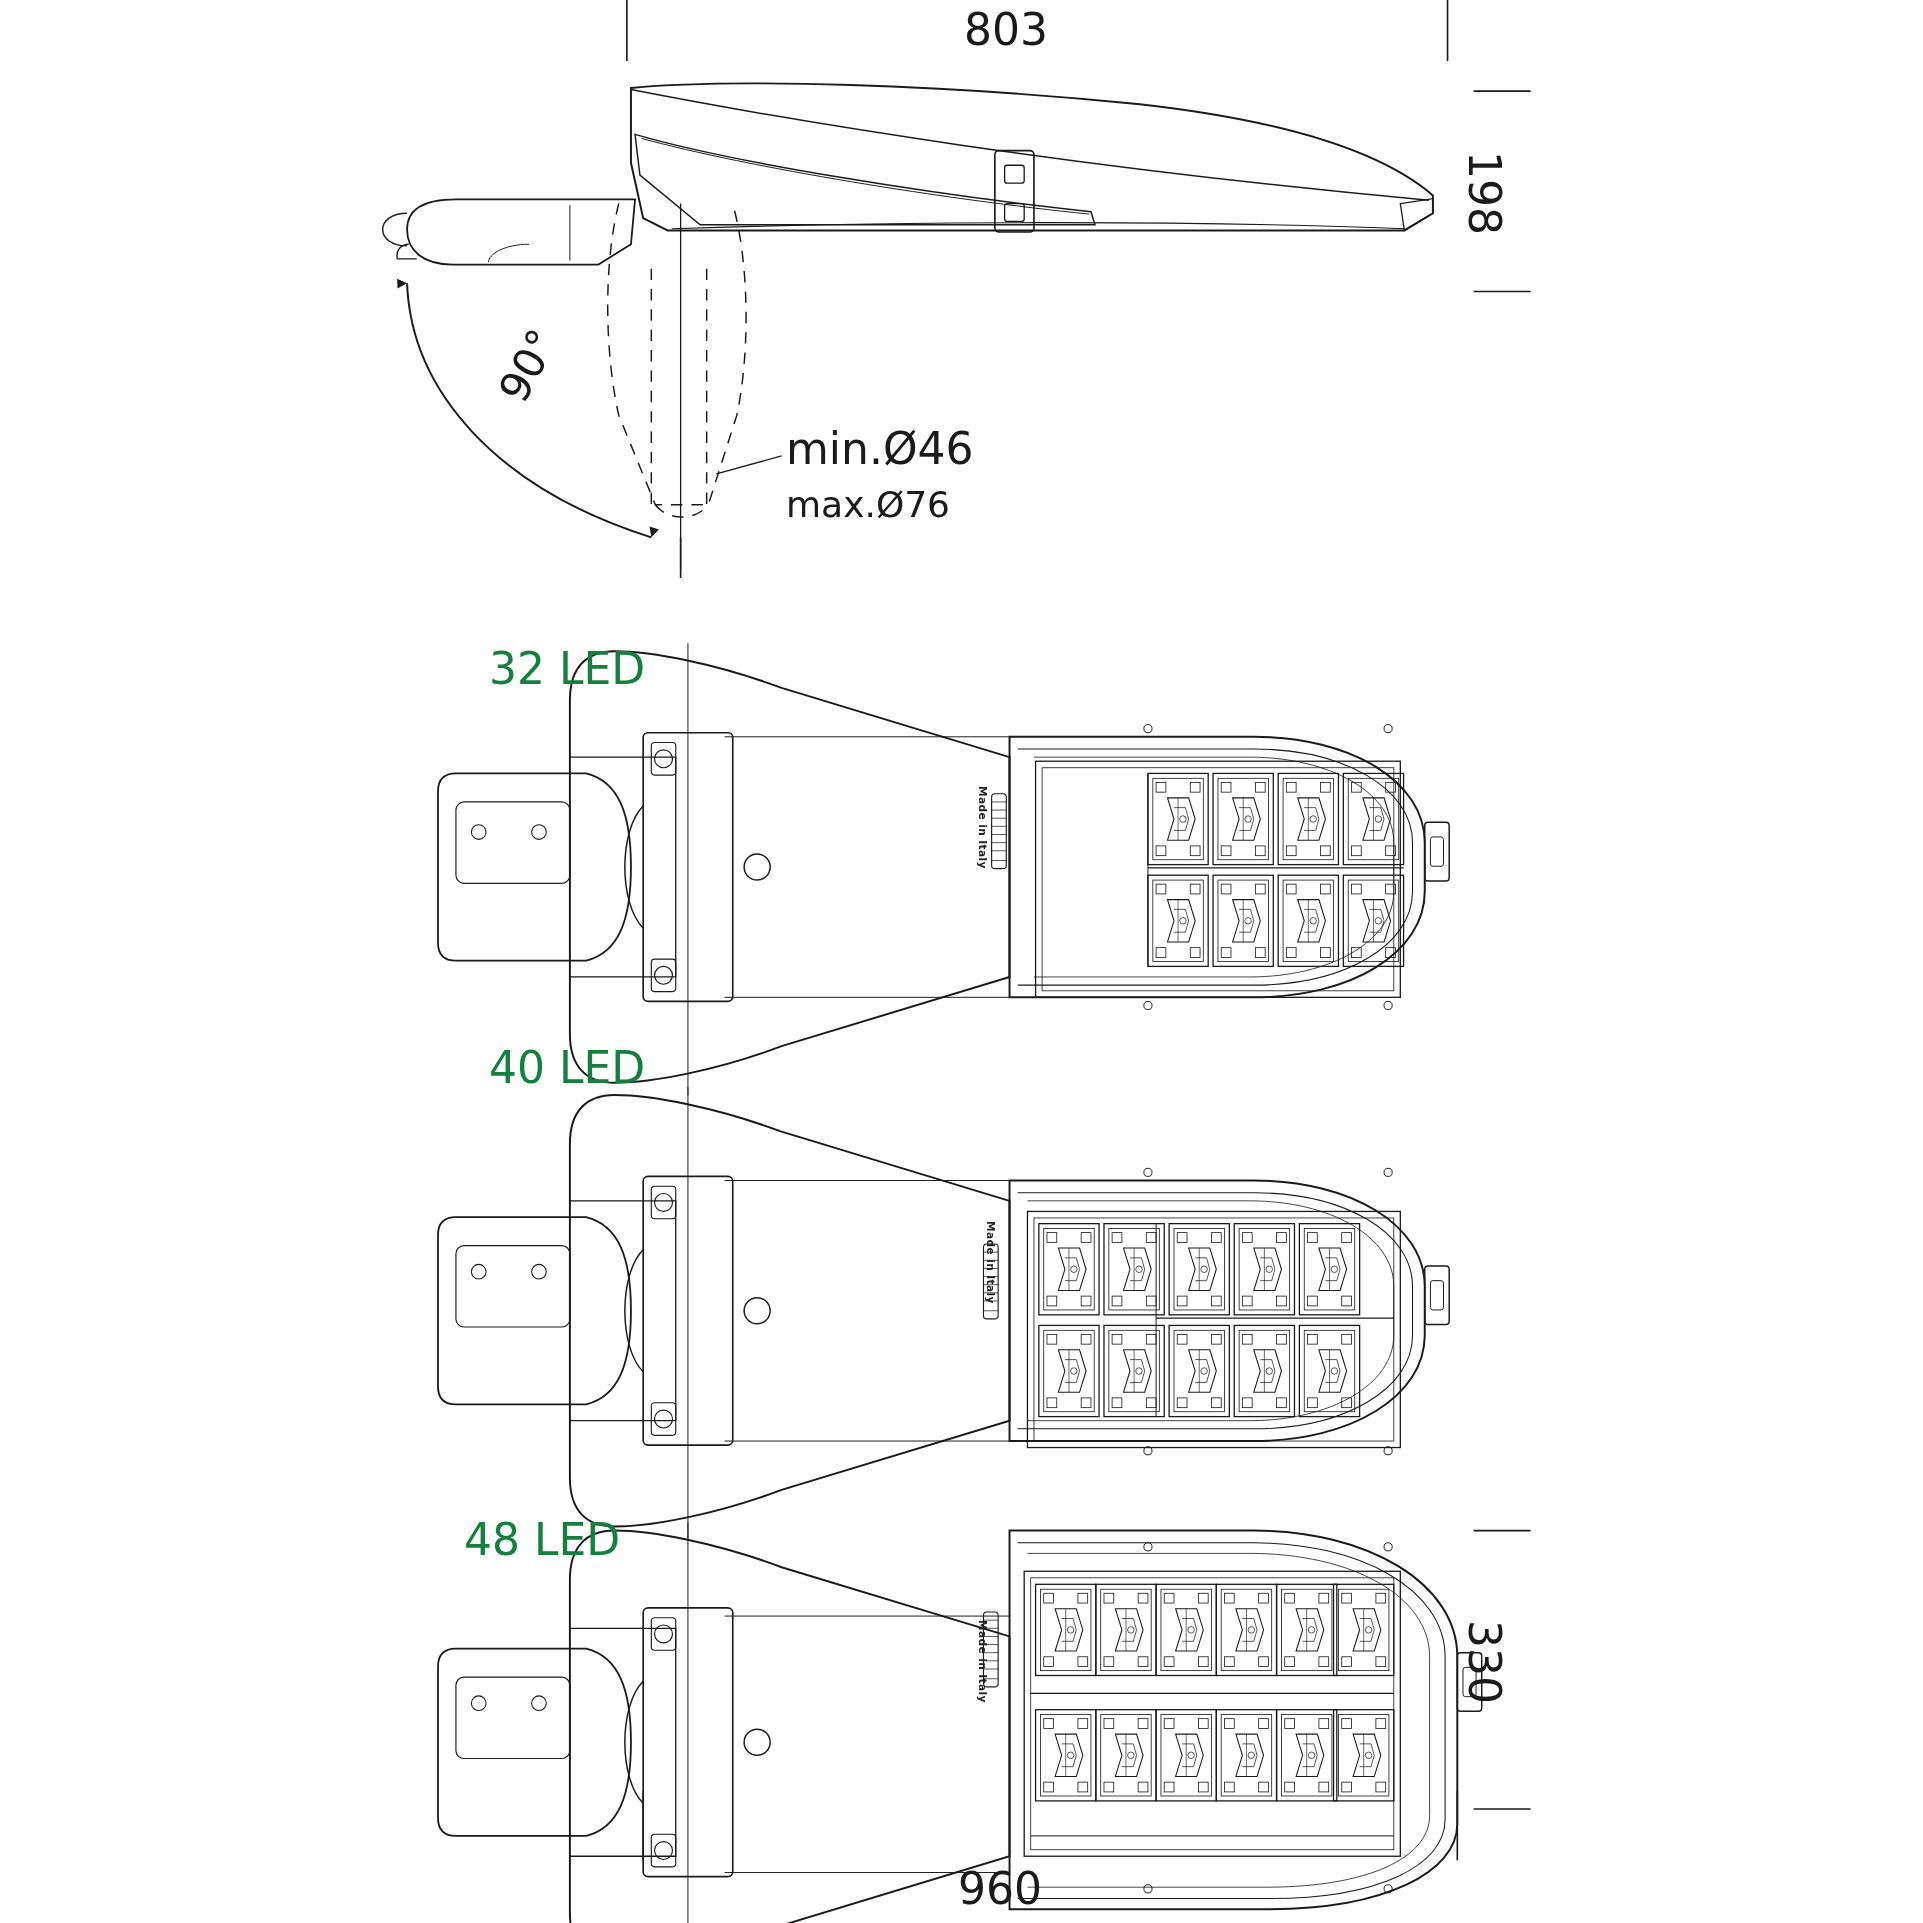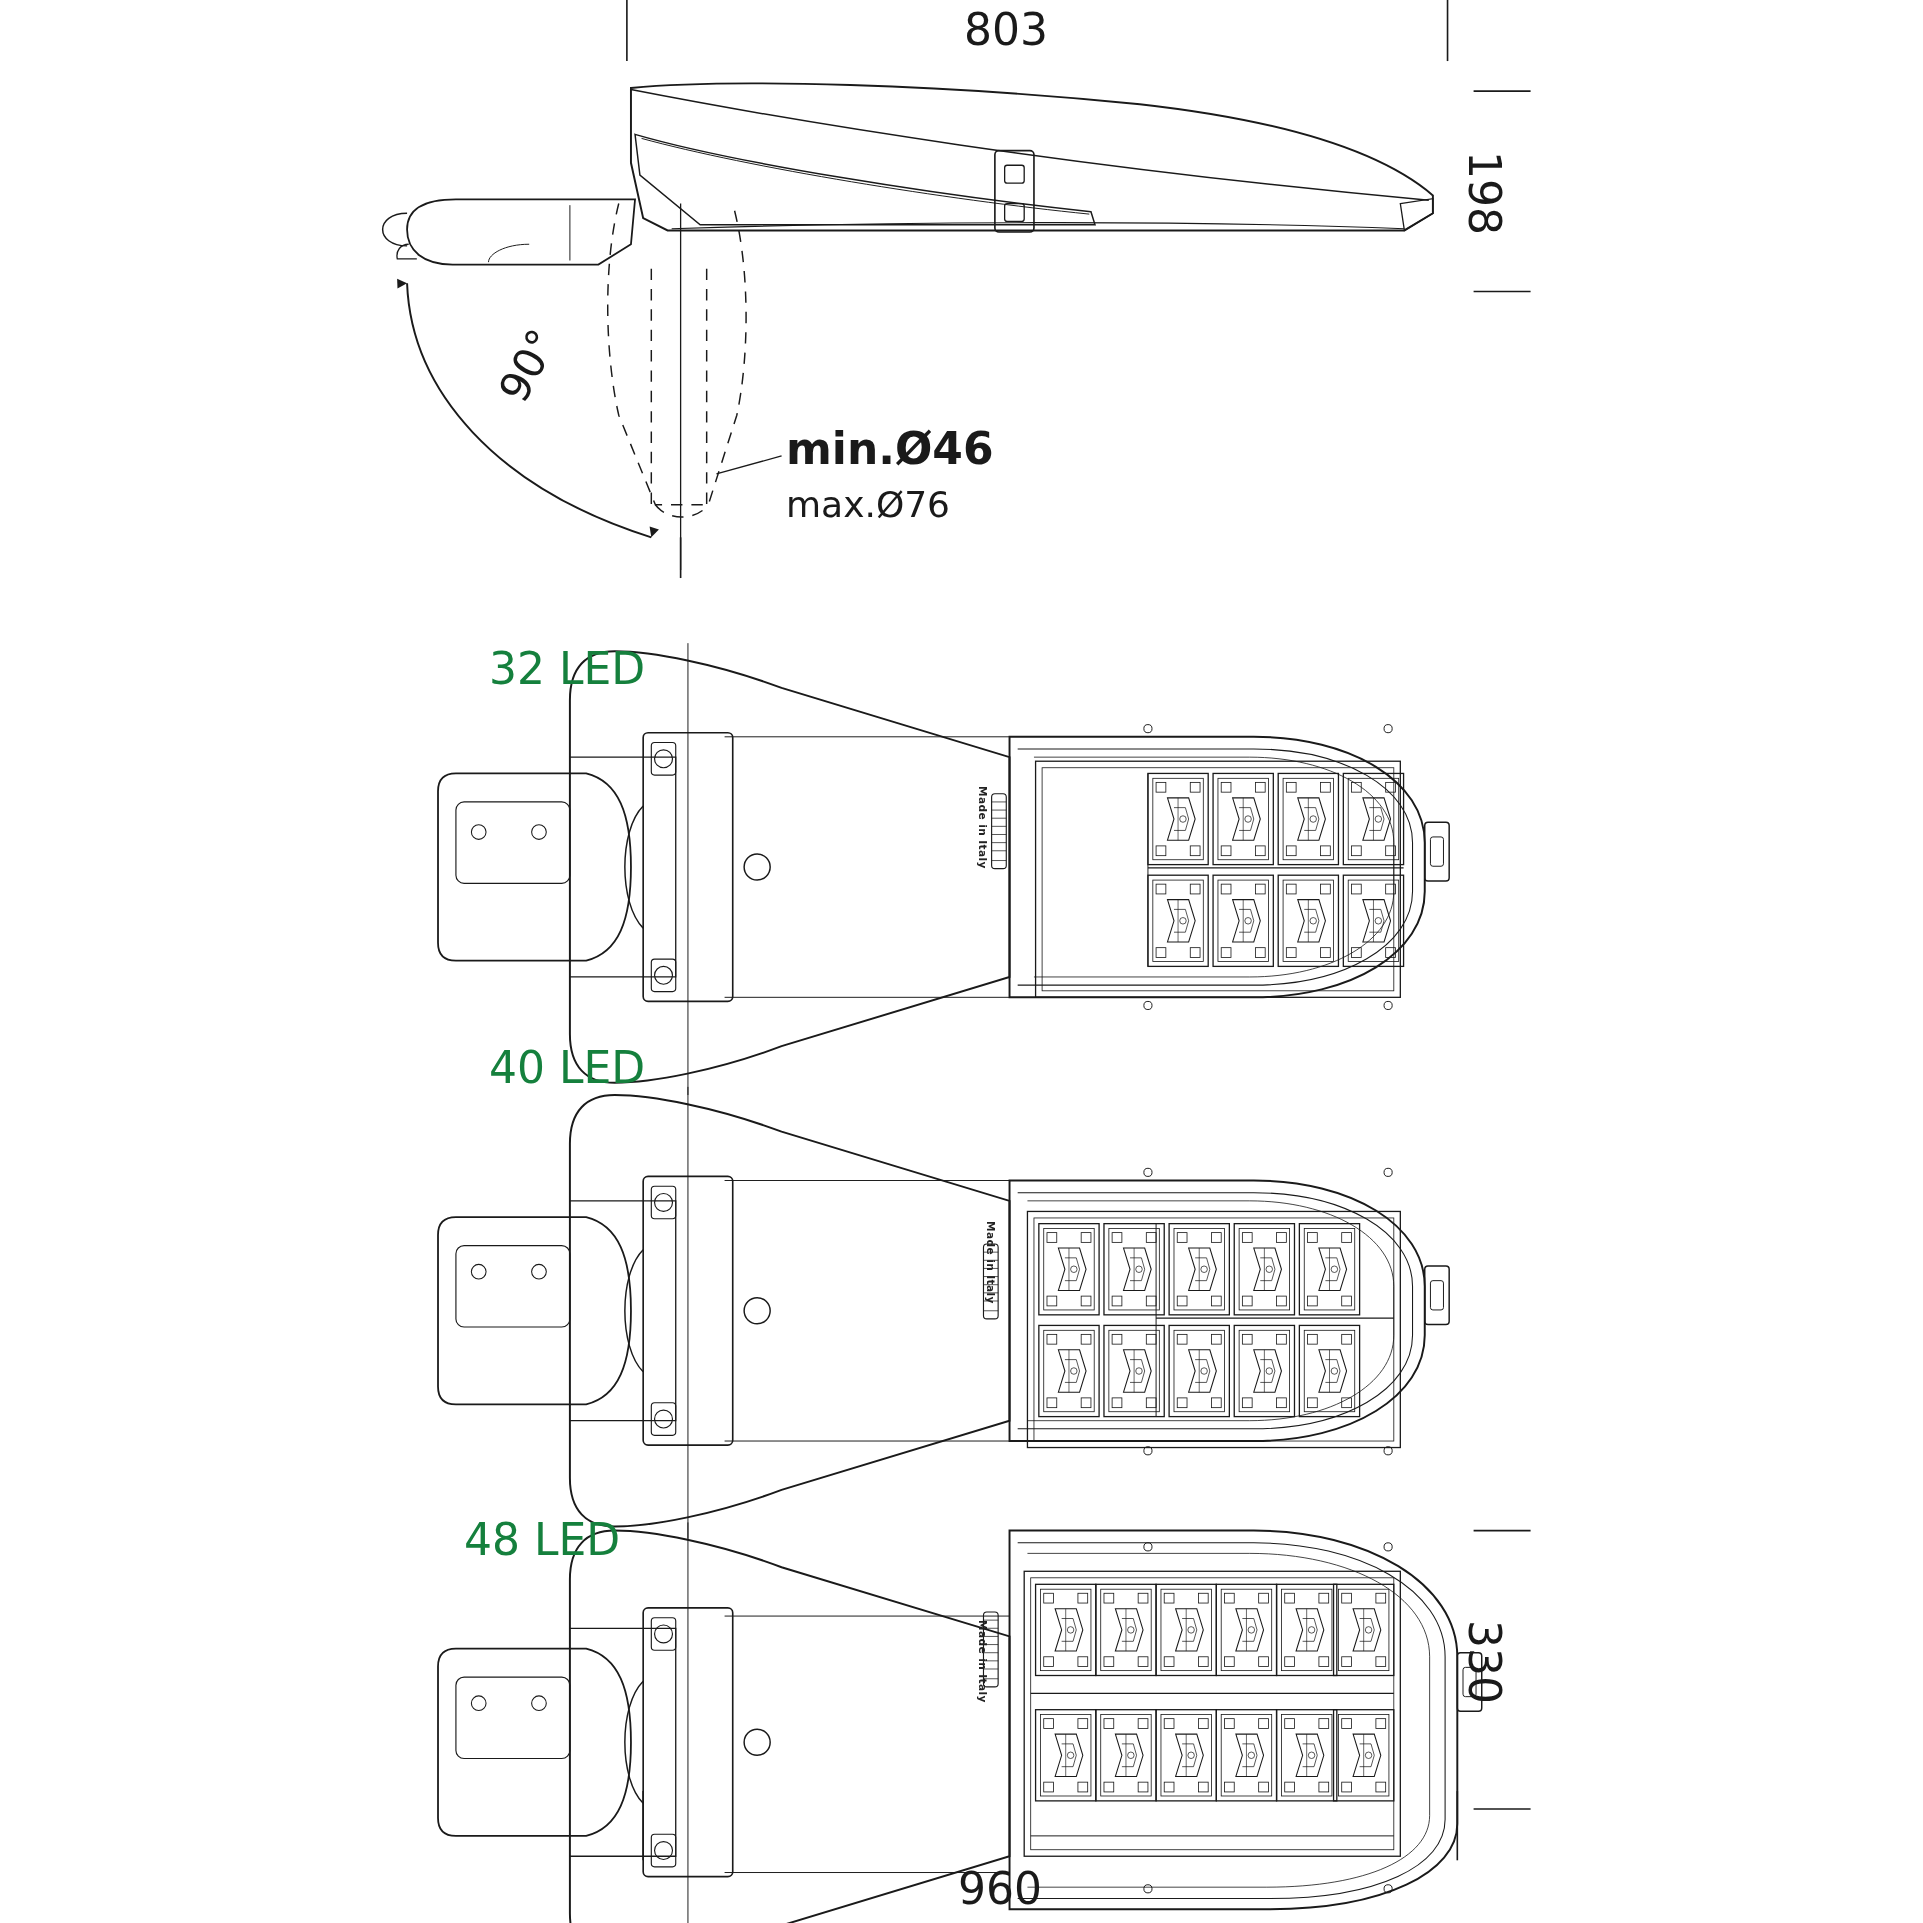--- a/index.html
+++ b/index.html
@@ -65,21 +65,20 @@
     left: 489px;
     top: 387px;
     font-size: 42px;
     transform: rotate(-62deg);
     transform-origin: left top;
   }
   .dim-min {
     left: 786px;
     top: 423px;
     font-size: 44px;
-    font-weight: bold;
   }
   .dim-max {
     left: 786px;
     top: 484px;
     font-size: 36px;
   }
   .lbl-32 {
     left: 489px;
     top: 643px;
   }

